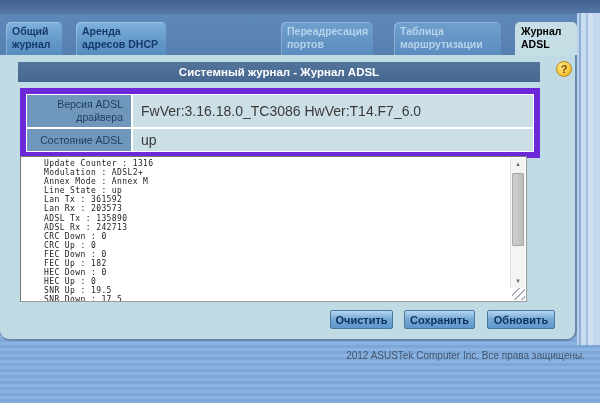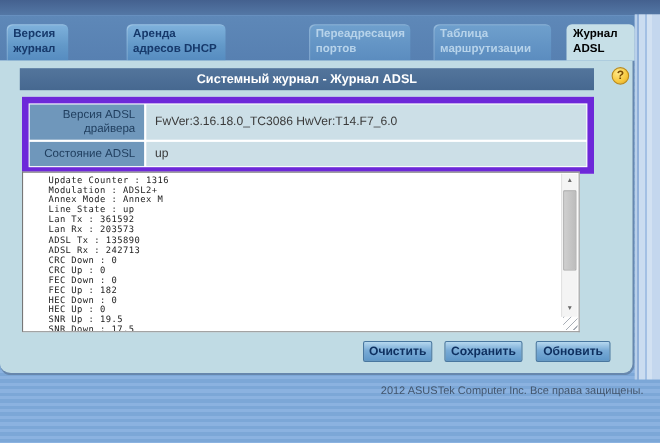--- a/index.html
+++ b/index.html
@@ -15,21 +15,21 @@
   .tab-row{position:absolute;left:0;top:14px;width:577px;height:41px;
     background:linear-gradient(to bottom,#5e88b8,#5780b1);}
   .tab{position:absolute;bottom:0;box-sizing:border-box;
     padding:3px 6px 4px 6px;font-size:10.5px;font-weight:bold;line-height:13px;
     color:#16396b;cursor:pointer;border-radius:5px 5px 0 0;
     background:linear-gradient(to bottom,#7fb2dc,#6298c8 60%,#568cc0);
     box-shadow:inset 1px 1px 0 rgba(255,255,255,0.25);}
   .tab.dim{background:linear-gradient(to bottom,#6fa0cd,#5b8cbf);color:#b7d3ea;}
   .tab.active{background:#c6dfe7;color:#000;box-shadow:none;}
   .t1{left:6px;width:56px;}
-  .t2{left:76px;width:90px;margin-left:39px;}
+  .t2{left:76px;width:90px;}
   .t3{left:161px;width:110px;}
   .t4{left:281px;width:92px;}
   .t5{left:394px;width:107px;}
   .t6{left:515px;width:62px;}
   
   .panel{position:absolute;left:0;top:55px;width:575px;height:284px;
     background:#c0dbe4;border-right:2px solid #6787ad;border-bottom:2px solid #6787ad;
     border-radius:0 0 10px 10px;}
   .title-bar{position:absolute;left:18px;top:7px;width:522px;height:20px;
     background:linear-gradient(to bottom,#53759c,#466890);
@@ -39,21 +39,21 @@
     border:1px solid #b98a1e;box-sizing:border-box;color:#7a4a00;
     font-size:11px;font-weight:bold;text-align:center;line-height:14px;cursor:pointer;}
   
   .info-table{position:absolute;left:20px;top:33px;width:520px;
     border:6px solid #6d28d9;background:#fff;padding:1px;box-sizing:border-box;}
   .info-row{display:grid;grid-template-columns:104px 1fr;gap:2px;margin-bottom:2px;}
   .info-row:last-child{margin-bottom:0;}
   .cell-label{background:#6f97bb;color:#1e3c5c;font-size:10.5px;line-height:13px;
     text-align:right;display:flex;align-items:center;justify-content:flex-end;
     padding:3px 8px 3px 3px;}
-  .cell-value{background:#ccdfe7;color:#3a3a3a;font-size:11px;
+  .cell-value{background:#ccdfe7;color:#3a3a3a;font-size:14px;
     display:flex;align-items:center;padding:3px 4px 3px 8px;}
   .r1{height:32px;}
   .r2{height:22px;}
   .r1 .cell-label,.r1 .cell-value,.r2 .cell-label,.r2 .cell-value{box-sizing:border-box;height:100%;}
   
   .logbox{position:absolute;left:20px;top:101px;width:507px;height:146px;
     background:#fff;border:1px solid #999;border-top-color:#777;border-left-color:#777;
     box-sizing:border-box;padding-left:19px;}
   .logbox pre{margin:0;padding:2px 18px 0 4px;font-family:"DejaVu Sans Mono",monospace;
     font-size:8px;line-height:9.1px;letter-spacing:0.4px;color:#222;overflow:hidden;height:142px;}
@@ -87,21 +87,21 @@
     font-size:10px;color:#42556c;}
 </style>
 </head>
 <body>
 
 <div id="screen">
 
   <div class="top-band"></div>
 
   <div class="tab-row">
-    <div class="tab t1">Версия журнал</div>
+    <div class="tab t1">Общий журнал</div>
     <div class="tab t2">Аренда адресов DHCP</div>
     <div class="tab dim t4">Переадресация портов</div>
     <div class="tab dim t5">Таблица маршрутизации</div>
     <div class="tab active t6">Журнал ADSL</div>
   </div>
 
   <div class="right-strip"></div>
 
   <div class="panel">
 

